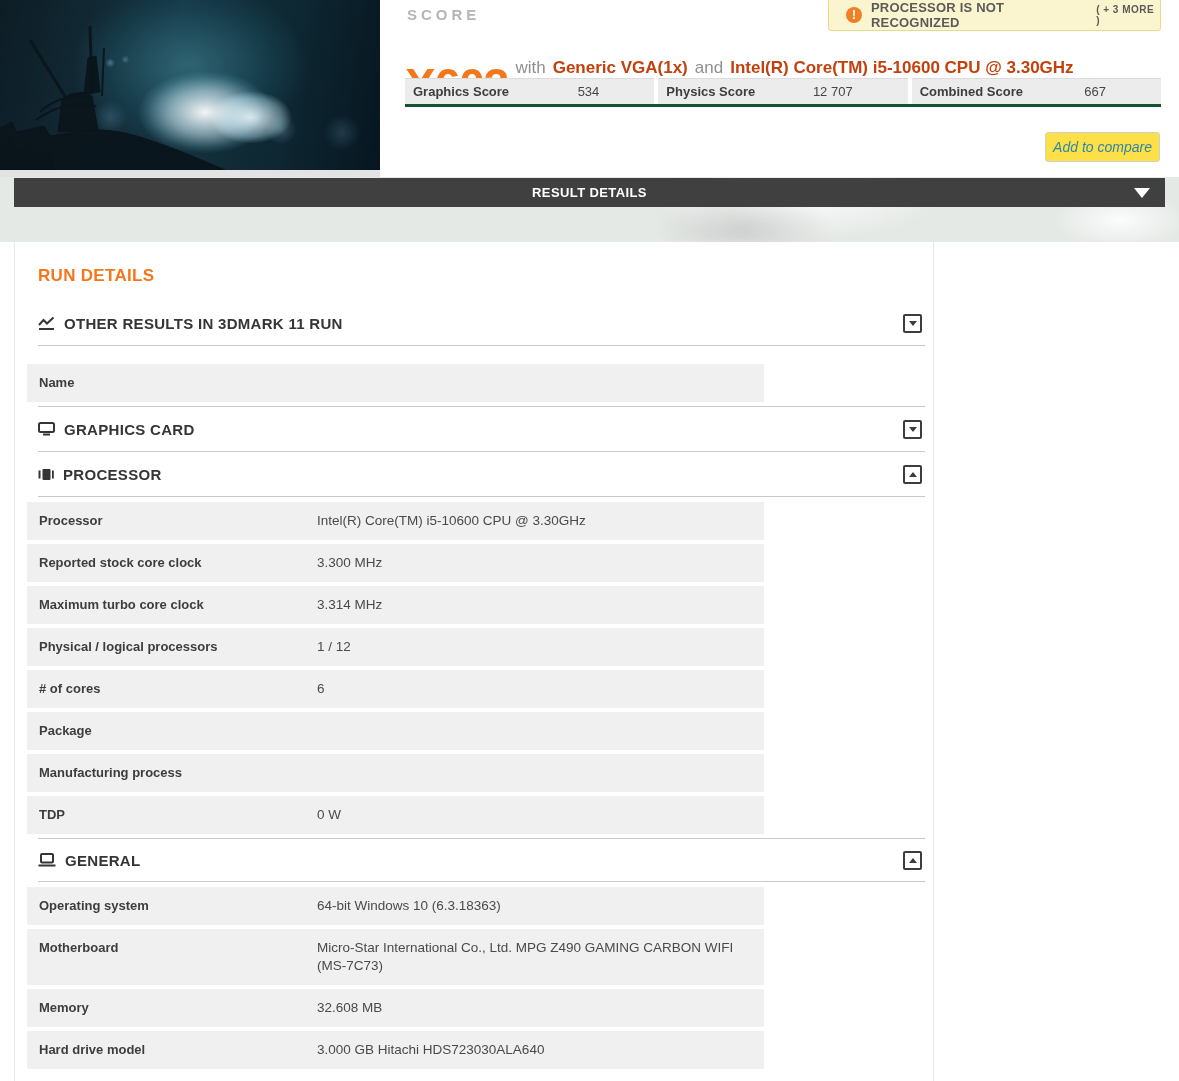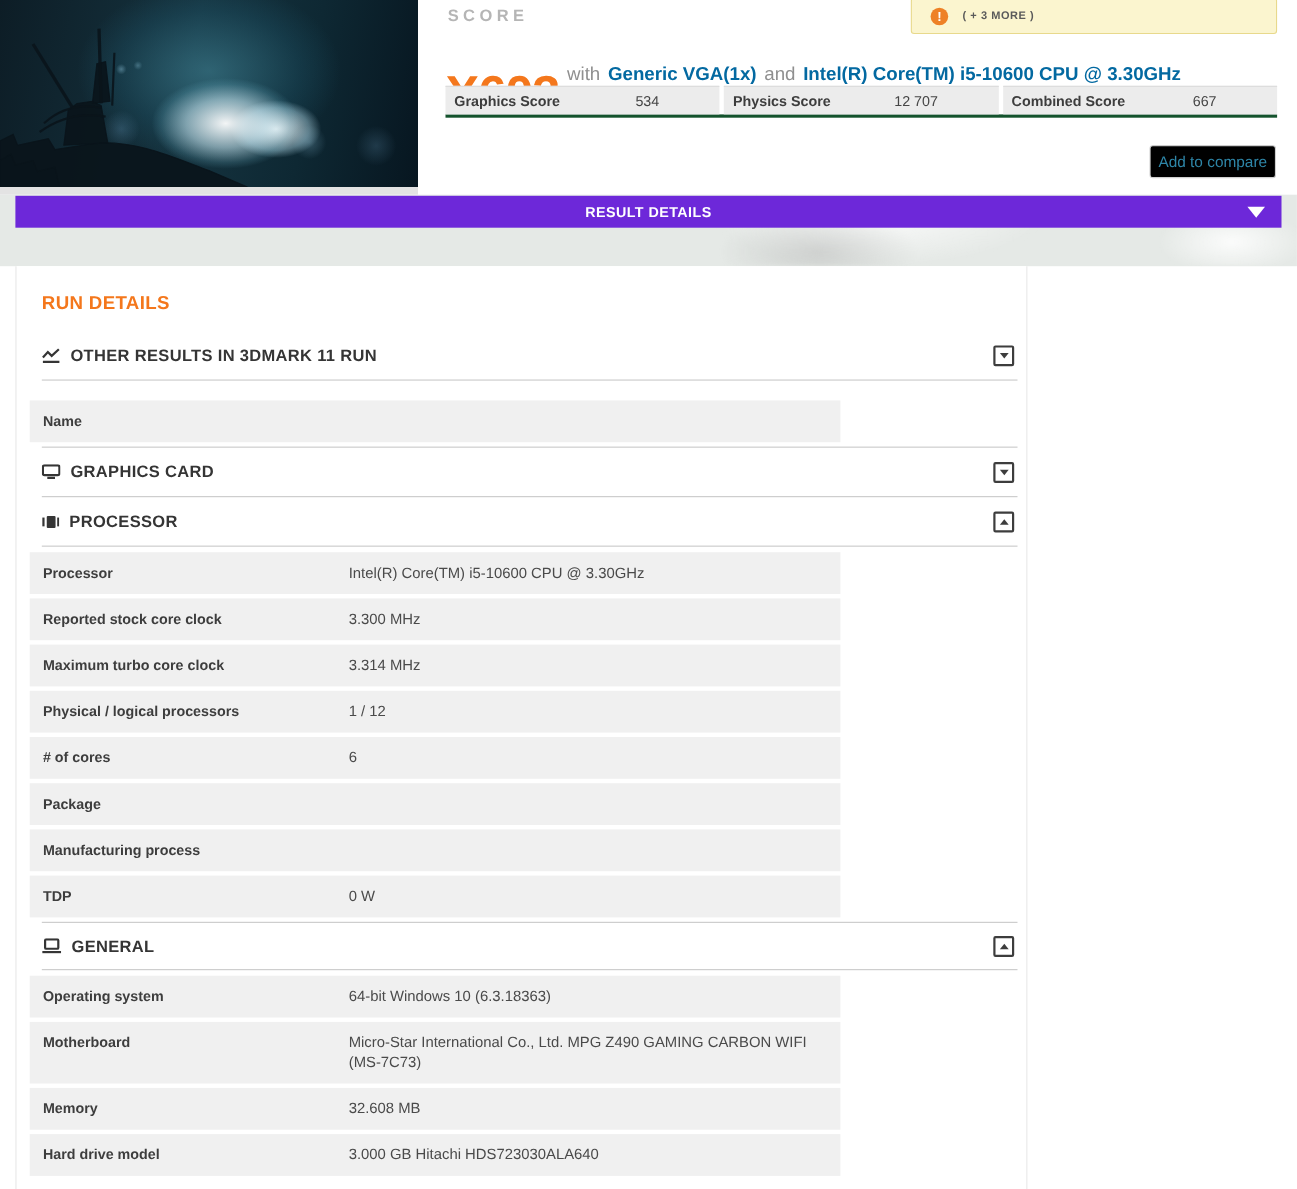--- a/index.html
+++ b/index.html
@@ -23,55 +23,55 @@
       linear-gradient(100deg, #0d1d26 0%, #15333f 45%, #0e2833 72%, #071620 100%);
   }
   .thumb svg { position:absolute; left:0; top:0; }
   .thumb-strip { position:absolute; top:170px; left:0; width:380px; height:7px; background:#e3e3e3; }
 
   .score-label { position:absolute; left:407px; top:6px; font-size:15px; letter-spacing:4px;
     color:#b5b5b5; font-weight:bold; }
   .score-line { position:absolute; left:405px; top:14px; display:flex; align-items:flex-start; white-space:nowrap;margin-top:44px; }
   .score-big { font-size:46px; font-weight:bold; color:#f4771c; letter-spacing:-1px; }
   .score-with, .score-and { font-size:17px; color:#8f8f8f; margin:0 7px; }
-  .score-link { font-size:17px; font-weight:bold; color:#0369a1; text-decoration:none; cursor:pointer; }
+  .score-link { font-size:17px; font-weight:bold; color:#c2410c; text-decoration:none; cursor:pointer; }
 
   .warnbox { position:absolute; left:828px; top:-2px; width:333px; height:33px;
     background:#fbf5cf; border:1px solid #e8d98c; border-radius:3px;
     display:flex; align-items:center; padding-left:17px; }
   .warn-icon { width:16px; height:16px; border-radius:50%; background:#ee8126; color:#fff;
     font-size:12px; font-weight:bold; text-align:center; line-height:16px; margin-right:9px; flex:0 0 auto; }
   .warn-text { font-size:13px; font-weight:bold; color:#5a5a5a; letter-spacing:0.2px; }
   .warn-more { font-size:10px; font-weight:bold; color:#5a5a5a; margin-left:4px; letter-spacing:0.5px; }
 
   .score-strip { position:absolute; left:405px; top:78px; width:756px; height:29px;
     display:flex; gap:4px; border-bottom:3px solid #14532d; }
   .score-cell { flex:1 1 0; background:#ececec; border-top:1px solid #dcdcdc;
     display:flex; align-items:center; }
   .score-cell .lbl { font-size:13px; font-weight:bold; color:#3d3d3d; padding-left:8px; }
   .score-cell .val { font-size:13px; color:#464646; margin-left:auto; padding-right:55px; }
 
   .compare-btn { position:absolute; left:1045px; top:132px; width:115px; height:30px;
-    background:#000000; border:1px solid #d0d0d0; border-radius:3px; color:#2e86a8;
-    font-size:14px; font-family:"Liberation Sans",sans-serif; cursor:pointer; }
+    background:#fde047; border:1px solid #d0d0d0; border-radius:3px; color:#2e86a8;
+    font-size:14px; font-family:"Liberation Sans",sans-serif; cursor:pointer;font-style:italic; }
 
   
   .band { position:absolute; top:177px; left:0; width:1179px; height:65px; background:#e5e9e6;
     overflow:hidden; }
   .band::before { content:""; position:absolute; left:600px; top:0; width:360px; height:65px;
     background:
       radial-gradient(120px 50px at 40% 80%, rgba(160,160,160,0.35), transparent 75%),
       radial-gradient(200px 60px at 55% 30%, rgba(255,255,255,0.8), transparent 75%);
     filter:blur(2px); }
   .band::after { content:""; position:absolute; left:1050px; top:10px; width:140px; height:55px;
     background:radial-gradient(90px 40px at 50% 60%, rgba(255,255,255,0.85), transparent 75%);
     filter:blur(2px); }
 
   .result-bar { position:absolute; top:178px; left:14px; width:1151px; height:29px;
-    background:#6d28d9; display:flex; align-items:center; justify-content:center;
+    background:#404040; display:flex; align-items:center; justify-content:center;
     cursor:pointer; z-index:3; }
   .result-bar .bar-label { color:#fff; font-size:13px; font-weight:bold; letter-spacing:0.4px; }
   .bar-arrow { position:absolute; right:15px; top:10px; width:0; height:0;
     border-left:8px solid transparent; border-right:8px solid transparent;
     border-top:10px solid #ffffff; }
 
   
   .content { position:absolute; top:242px; left:14px; width:920px; height:839px;
     background:#fff; border-left:1px solid #e8e8e8; border-right:1px solid #e8e8e8;
     padding:0 8px 0 12px; z-index:2; }
@@ -143,20 +143,21 @@
     <div class="score-line">
       <span class="score-big">X603</span>
       <span class="score-with">with</span>
       <span class="score-link">Generic VGA(1x)</span>
       <span class="score-and">and</span>
       <span class="score-link">Intel(R) Core(TM) i5-10600 CPU @ 3.30GHz</span>
     </div>
 
     <div class="warnbox">
       <span class="warn-icon">!</span>
+      <span class="warn-text">PROCESSOR IS NOT RECOGNIZED</span>
       <span class="warn-more">( + 3 MORE )</span>
     </div>
 
     <div class="score-strip">
       <div class="score-cell">
         <span class="lbl">Graphics Score</span>
         <span class="val">534</span>
       </div>
       <div class="score-cell">
         <span class="lbl">Physics Score</span>

